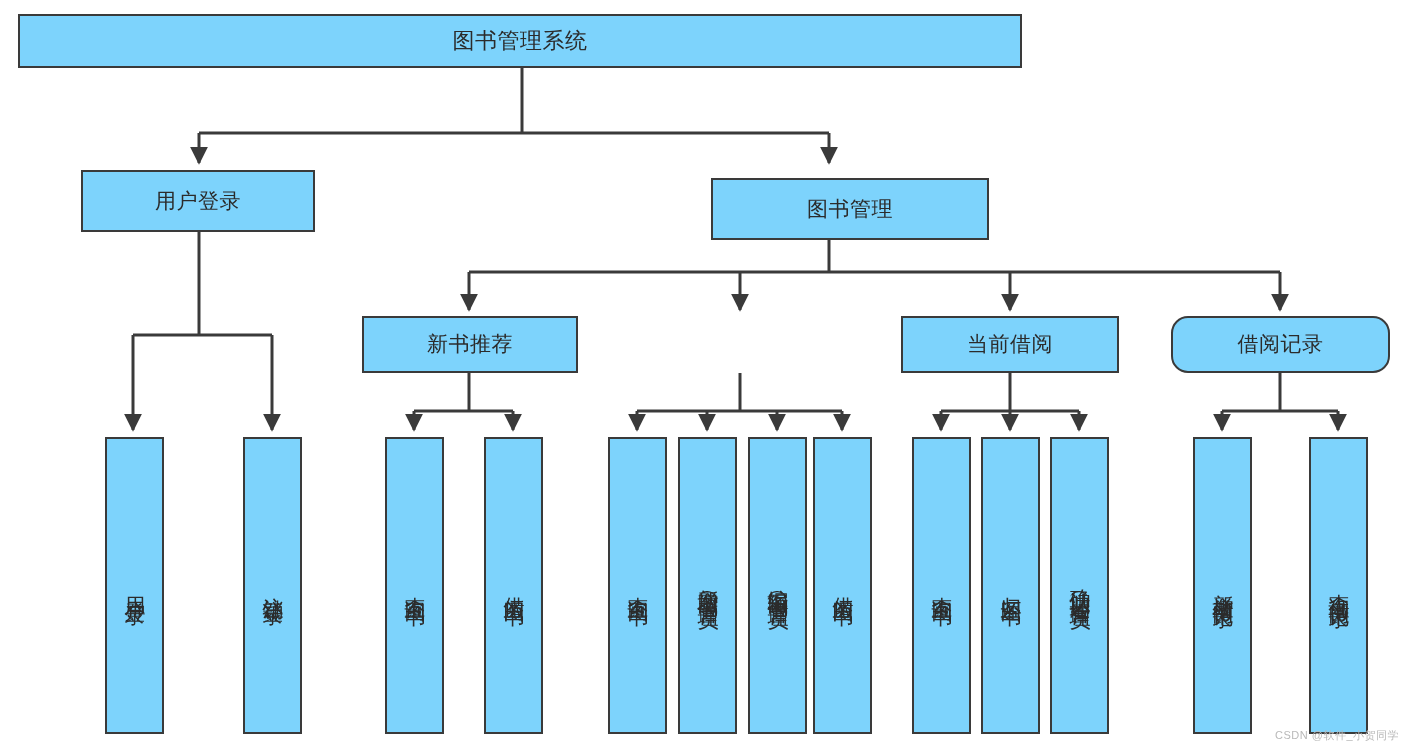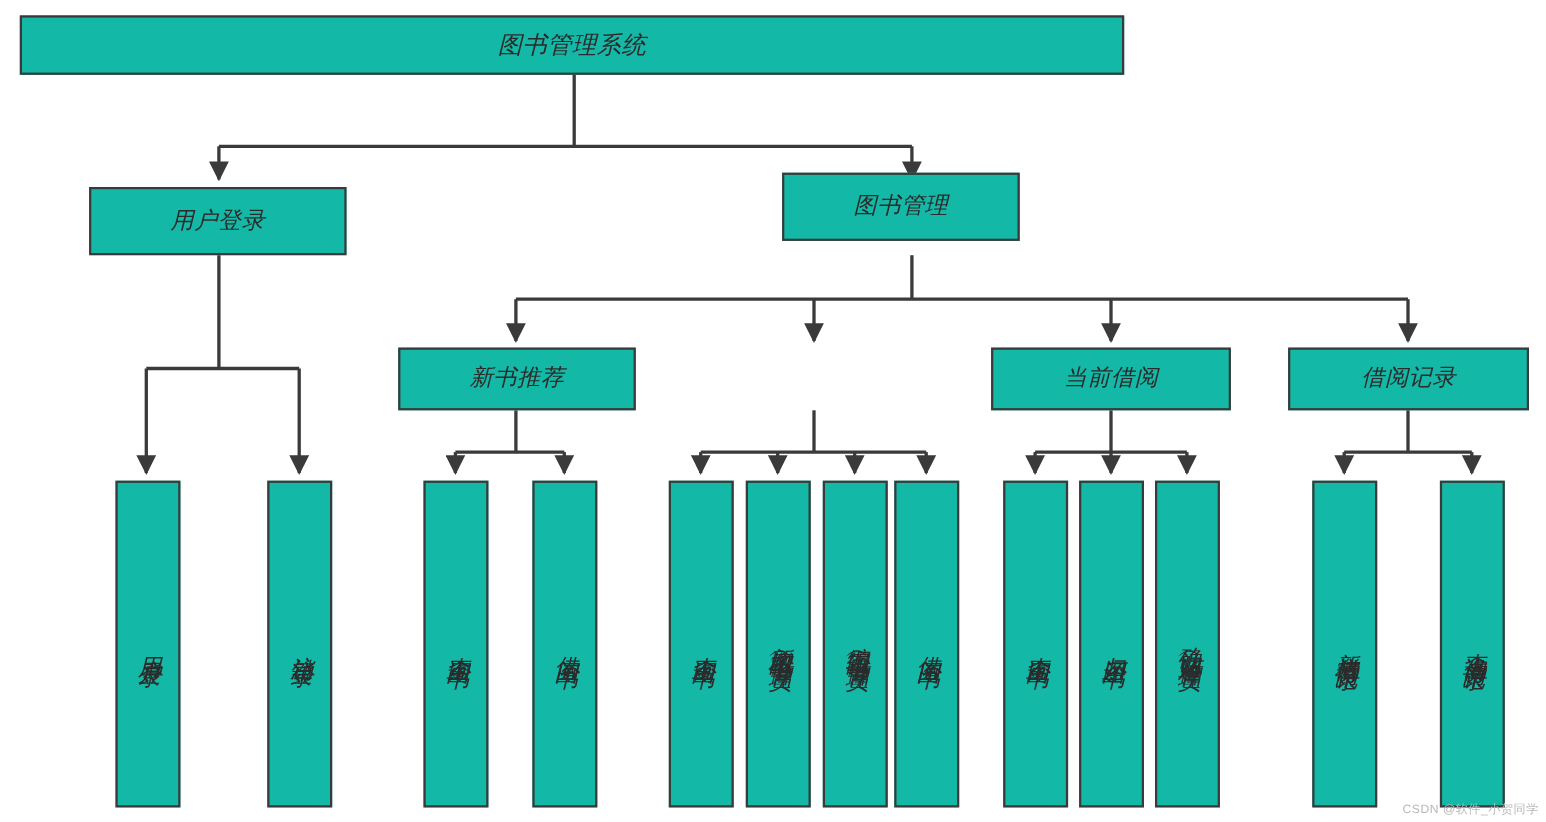--- a/index.html
+++ b/index.html
@@ -23,27 +23,26 @@
     left: 0;
     top: 0;
     width: 1405px;
     height: 747px;
     pointer-events: none;
   }
   
   .node {
     position: absolute;
     box-sizing: border-box;
-    background: #14b8a6;
+    background: #7dd3fc;
     border: 2px solid #3a3a3a;
     display: flex;
     align-items: center;
     justify-content: center;
     color: #2b2b2b;
-    font-style: italic;
   }
   .node .label {
     display: block;
     text-align: center;
     line-height: 1.28;
     letter-spacing: 0.5px;
   }
   
   .node.h .label {
     font-size: 21px;
@@ -132,31 +131,31 @@
     </g>
   </svg>
 
   <div class="node h root" style="left:18px; top:14px; width:1004px; height:54px;">
     <span class="label">图书管理系统</span>
   </div>
 
   <div class="node h" style="left:81px; top:170px; width:234px; height:62px;">
     <span class="label">用户登录</span>
   </div>
-  <div class="node h" style="left:711px; top:157px; width:216px; height:62px;">
+  <div class="node h" style="left:711px; top:178px; width:278px; height:62px;">
     <span class="label">图书管理</span>
   </div>
 
   <div class="node h" style="left:362px; top:316px; width:216px; height:57px;">
     <span class="label">新书推荐</span>
   </div>
   <div class="node h" style="left:901px; top:316px; width:218px; height:57px;">
     <span class="label">当前借阅</span>
   </div>
-  <div class="node h" style="left:1171px; top:316px; width:219px; height:57px;">
+  <div class="node h" style="left:1171px; top:316px; width:219px; height:57px;border-radius:17px;">
     <span class="label">借阅记录</span>
   </div>
 
   <div class="node v" style="left:105px; top:437px; width:59px; height:297px;">
     <span class="label">用户登录</span>
   </div>
   <div class="node v" style="left:243px; top:437px; width:59px; height:297px;">
     <span class="label">注销登录</span>
   </div>
 

